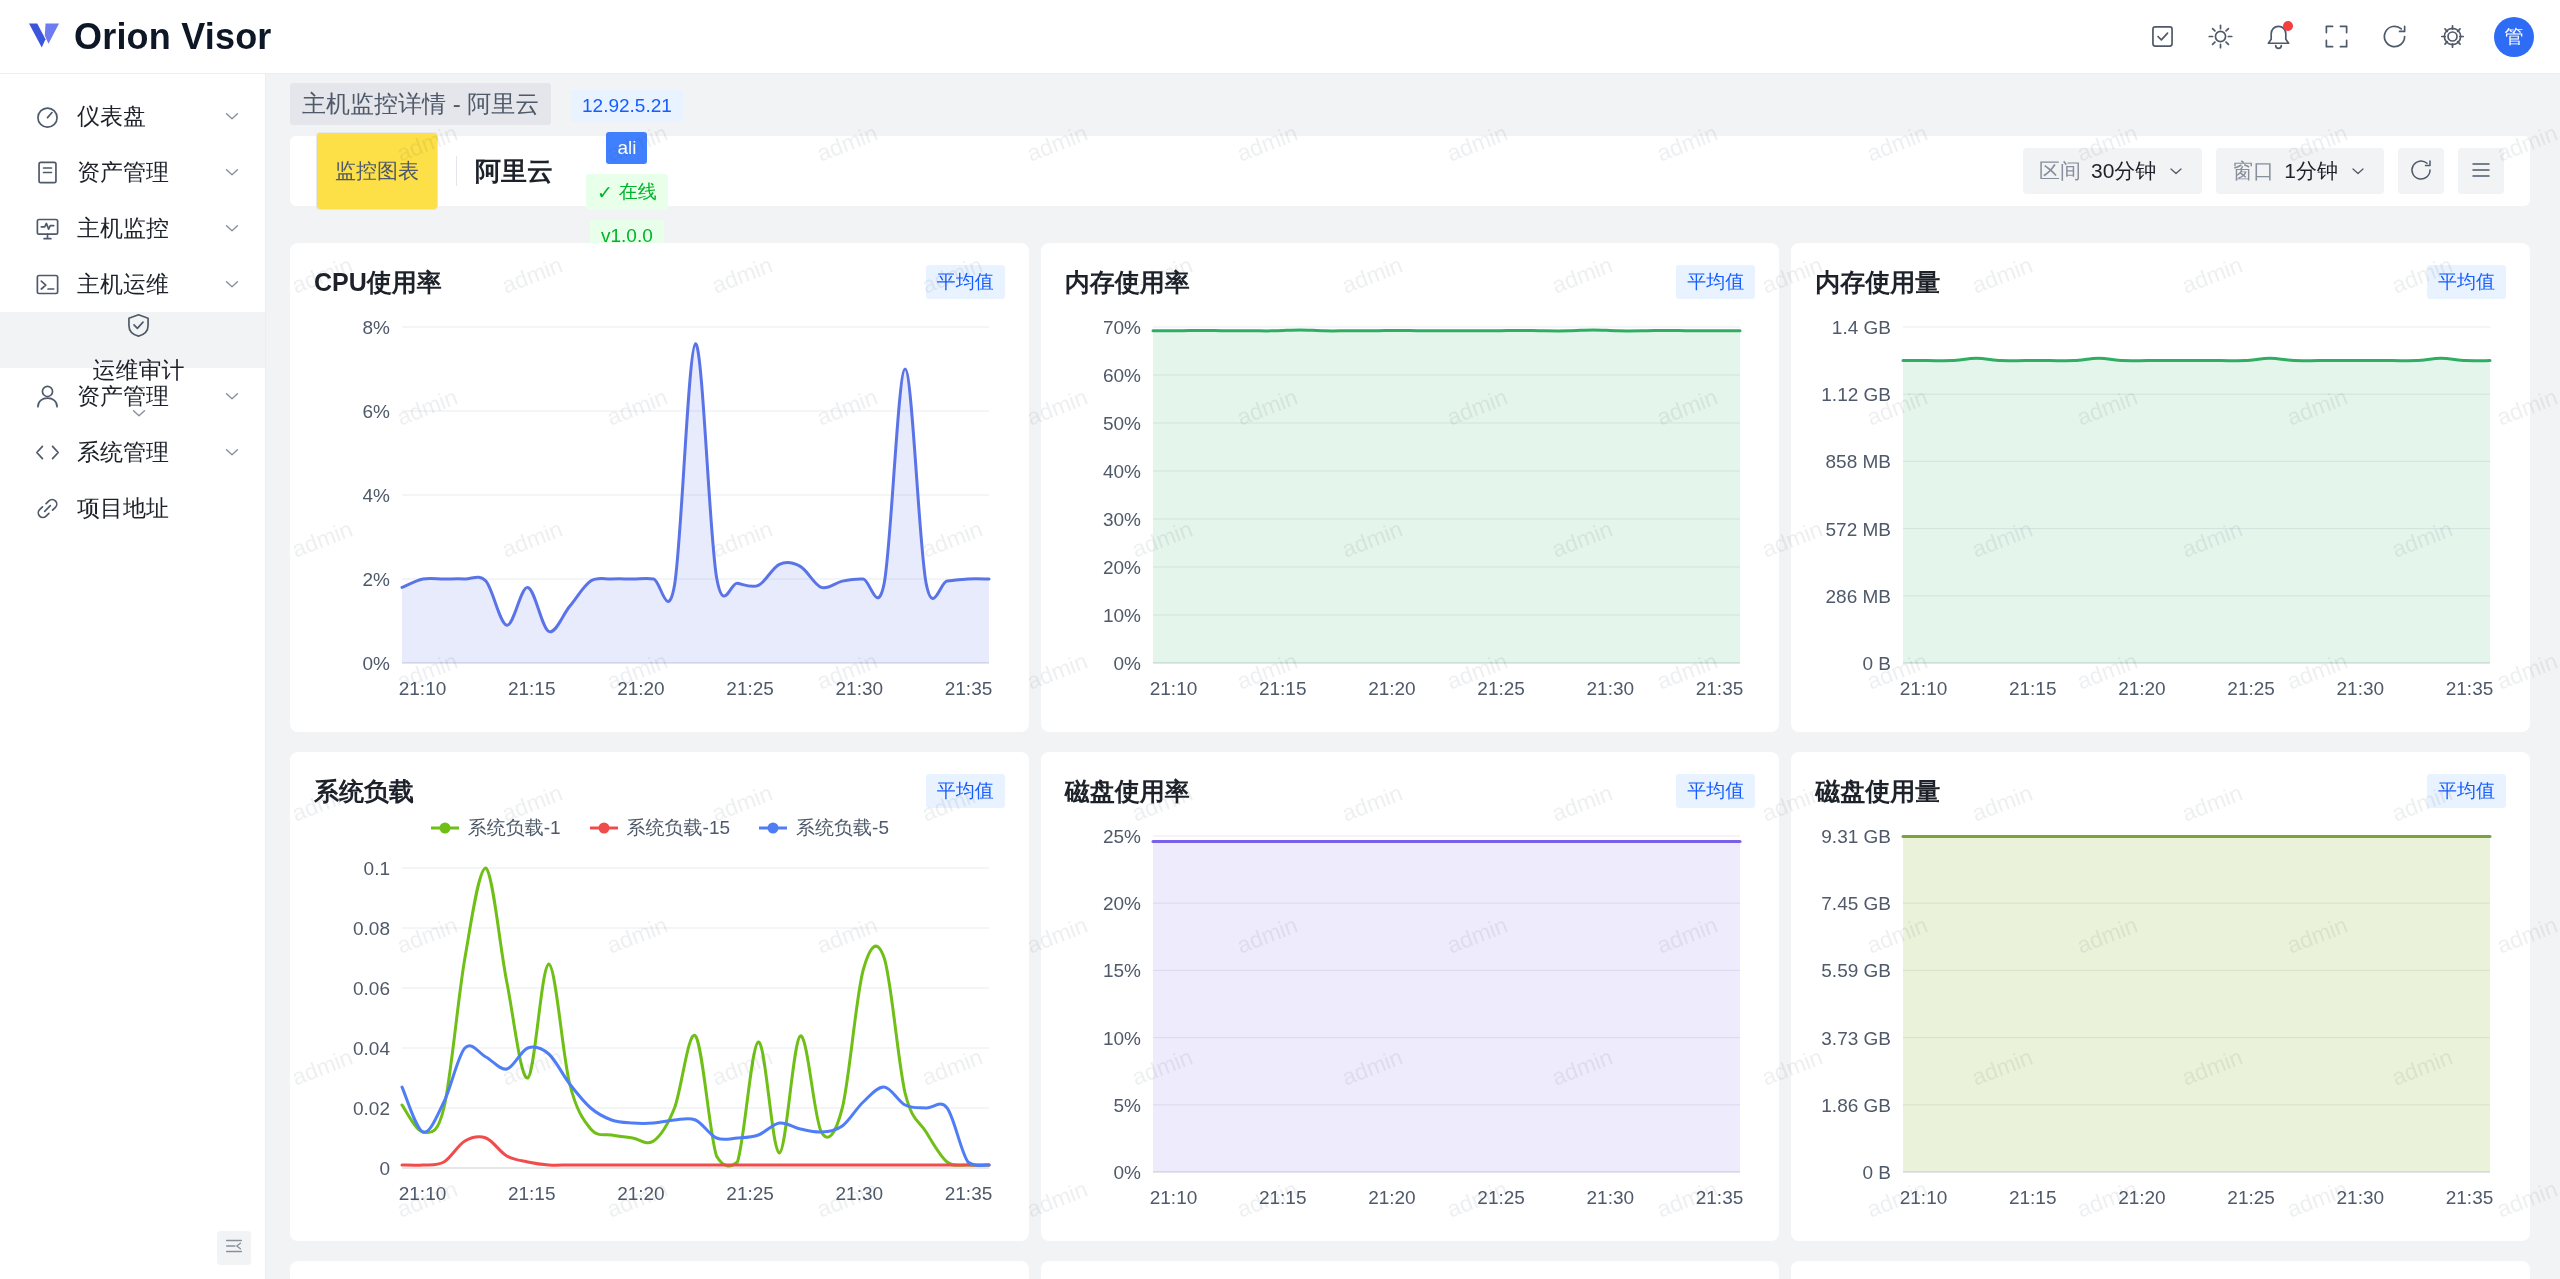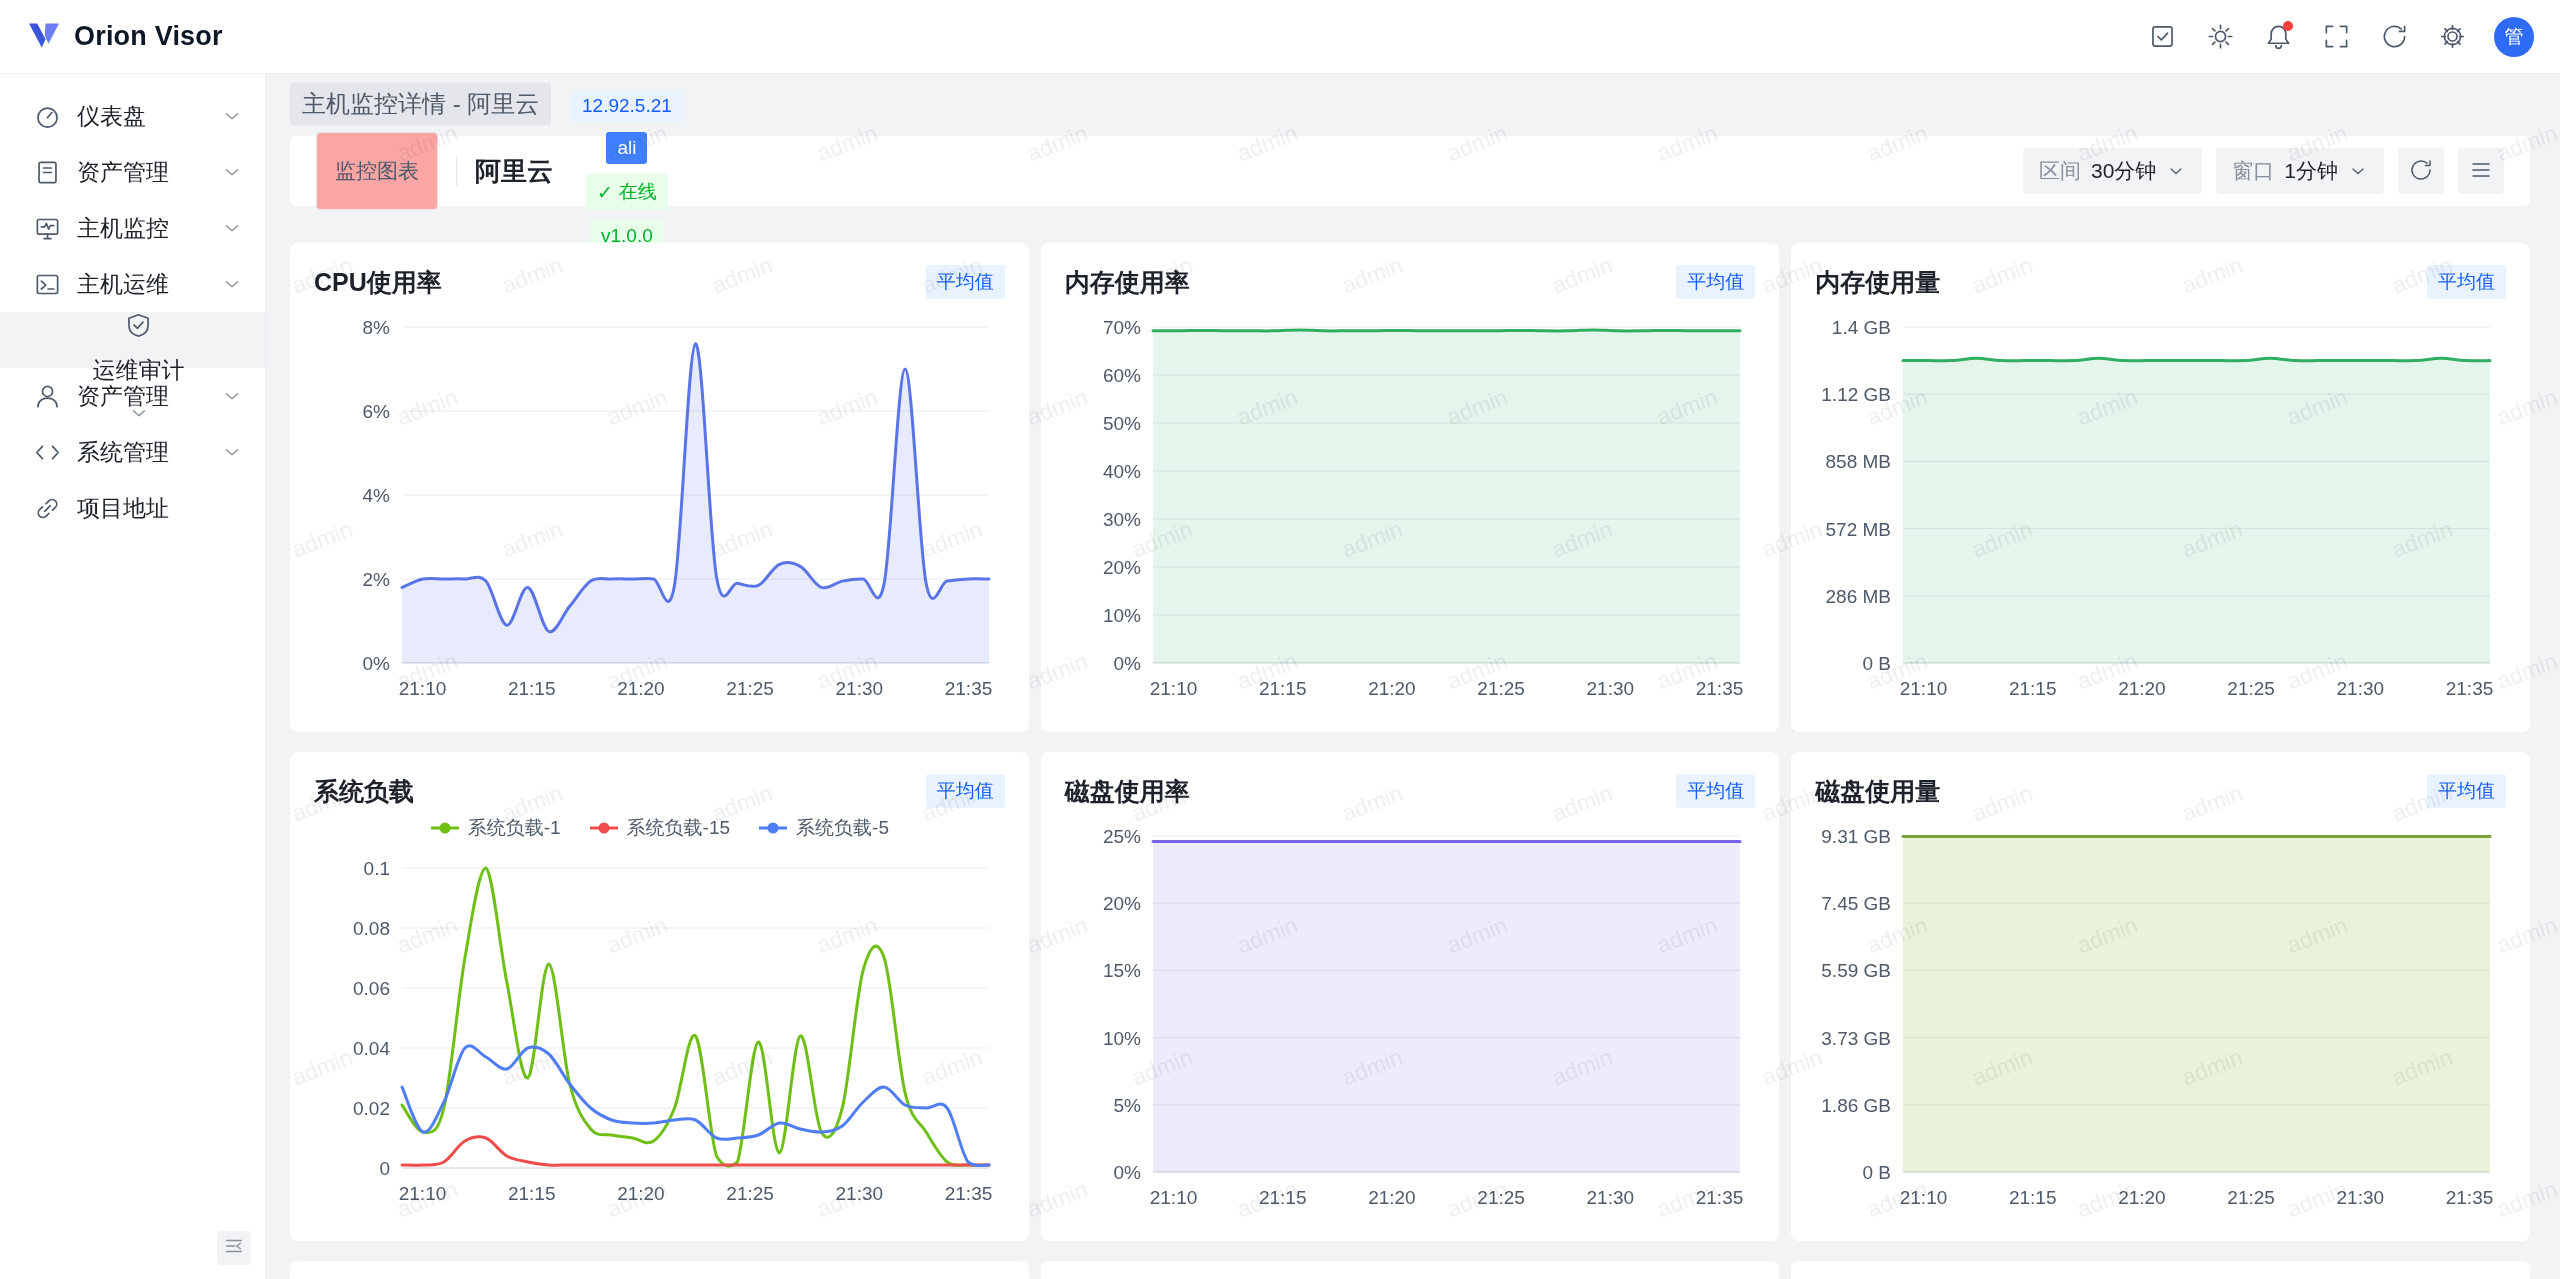--- a/index.html
+++ b/index.html
@@ -8,21 +8,21 @@
     font-family:"Liberation Sans","DejaVu Sans",sans-serif;
     background:#f2f3f5; color:#1d2129; position:relative;
   }
   
   .app-header{
     position:absolute; top:0; left:0; right:0; height:74px; background:#fff;
     display:flex; align-items:center; justify-content:space-between;
     padding:0 26px; border-bottom:1px solid #eceef1; z-index:20;
   }
   .logo-wrap{ display:flex; align-items:center; gap:12px; }
-  .app-title{ font-size:27px; font-weight:600; color:#0e1726; letter-spacing:.2px; }
+  .app-title{ font-size:36px; font-weight:600; color:#0e1726; letter-spacing:.2px; }
   .header-actions{ display:flex; align-items:center; gap:14px; }
   .hicon{
     width:44px; height:44px; border-radius:6px; display:flex; align-items:center; justify-content:center;
     color:#4e5969; position:relative; cursor:pointer; background:transparent;
   }
   .hicon .dot{ position:absolute; top:6px; right:7px; width:10px; height:10px; border-radius:50%; background:#f53f3f; }
   .avatar{
     width:40px; height:40px; border-radius:50%; background:#2f6cf6; color:#fff;
     display:flex; align-items:center; justify-content:center; font-size:19px; margin-left:6px; cursor:pointer;
   }
@@ -52,21 +52,21 @@
   .crumb-chip{
     background:#e5e6eb; color:#4e5969; font-size:24px; border-radius:3px;
     padding:5px 12px; cursor:pointer;
   }
   .toolbar{
     background:#fff; border-radius:6px; height:70px; display:flex; align-items:center;
     justify-content:space-between; padding:0 26px; margin-bottom:37px;
   }
   .toolbar-left{ display:flex; align-items:center; gap:18px; }
   .chart-toggle-btn{
-    background:#fca5a5; border:1px solid #e5e6eb; color:#4e5969; font-size:21px;
+    background:#fde047; border:1px solid #e5e6eb; color:#4e5969; font-size:21px;
     border-radius:4px; padding:24px 18px; cursor:pointer; font-family:inherit;
   }
   .v-divider{ width:1px; height:30px; background:#e5e6eb; }
   .host-name{ font-size:26px; font-weight:700; color:#1d2129; }
   .tag{ font-size:19px; border-radius:3px; padding:5px 11px; display:flex; align-items:center; gap:6px; }
   .tag.blue-light{ background:#e8f3ff; color:#165dff; }
   .tag.blue-solid{ background:#4080ff; color:#fff; }
   .tag.green-light{ background:#e8ffea; color:#00b42a; }
   .toolbar-right{ display:flex; align-items:center; gap:14px; }
   .select{

